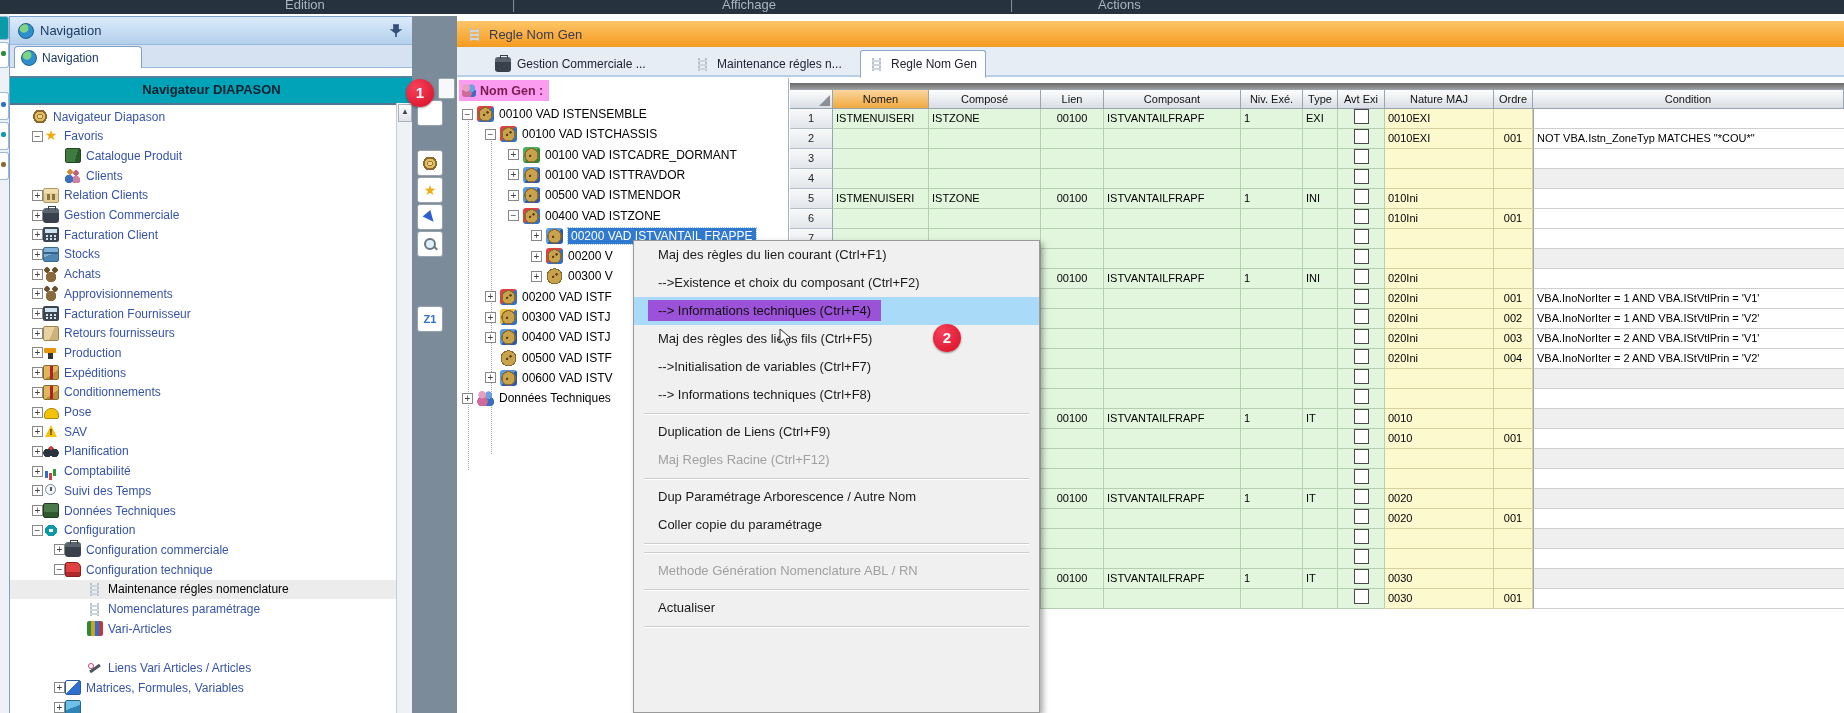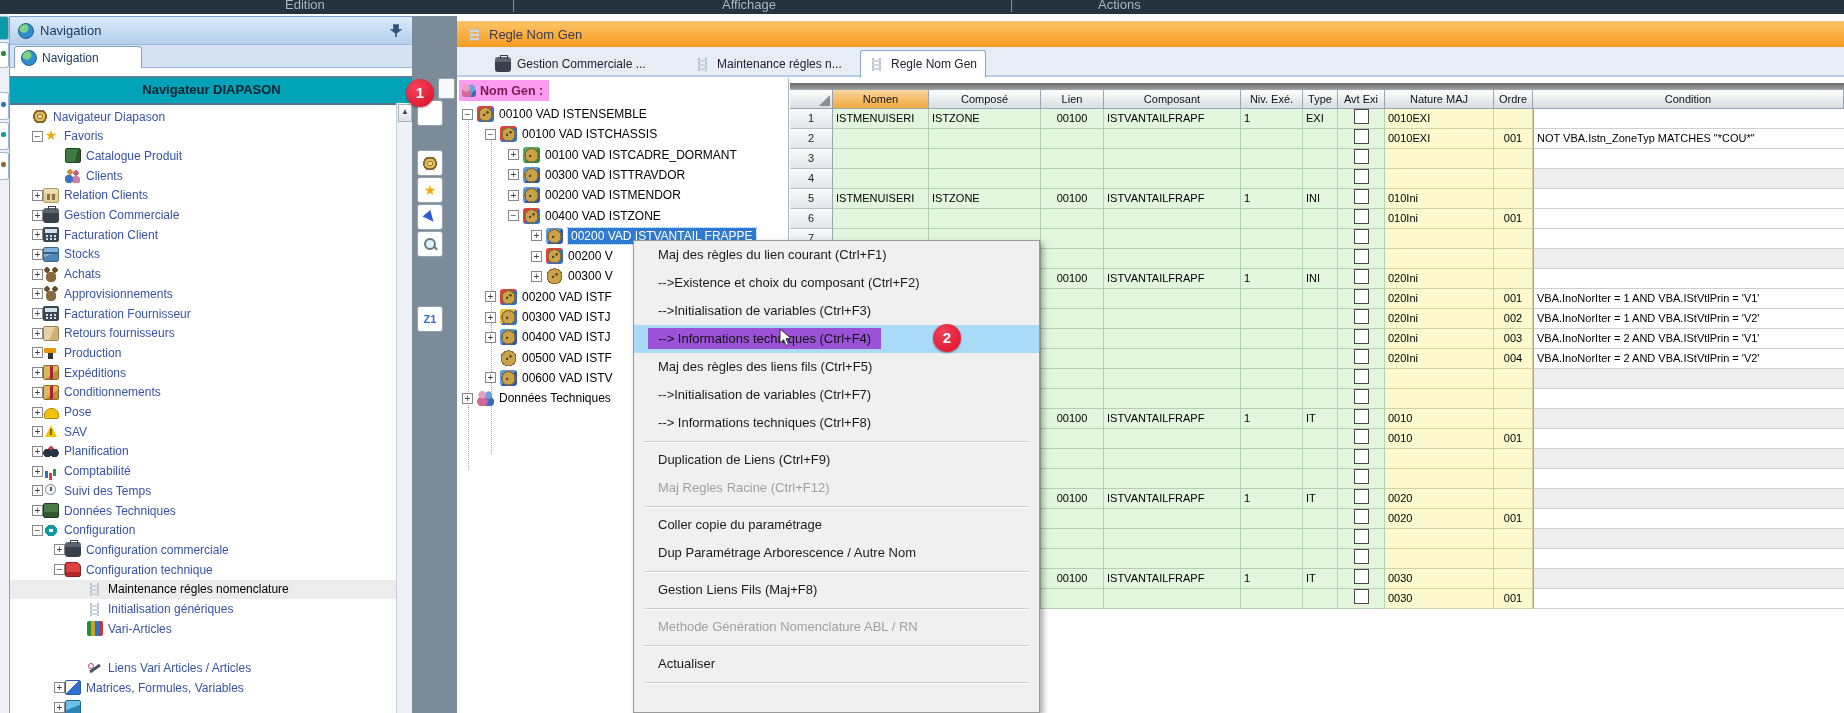--- a/index.html
+++ b/index.html
@@ -328,21 +328,21 @@
         <span class="lbl">Configuration technique</span>
       </div>
       <div class="lt-row sel" style="top: 476.8px; padding-left: 66px;">
         <span class="exp-gap"></span>
         <span class="ic ic-rule"></span>
         <span class="lbl">Maintenance régles nomenclature</span>
       </div>
       <div class="lt-row" style="top: 496.5px; padding-left: 66px;">
         <span class="exp-gap"></span>
         <span class="ic ic-rule"></span>
-        <span class="lbl">Initialisation génériques</span>
+        <span class="lbl">Nomenclatures paramétrage</span>
       </div>
       <div class="lt-row" style="top: 516.2px; padding-left: 66px;">
         <span class="exp-gap"></span>
         <span class="ic ic-books"></span>
         <span class="lbl">Vari-Articles</span>
       </div>
       <div class="lt-row" style="top: 555.6px; padding-left: 66px;">
         <span class="exp-gap"></span>
         <span class="ic ic-links"></span>
         <span class="lbl">Liens Vari Articles / Articles</span>
@@ -402,26 +402,26 @@
         <span class="lbl">00100 VAD ISTCHASSIS</span>
       </div>
       <div class="mt-row" style="top: 66.6px; left: 51px;">
         <span class="exp">+</span>
         <span class="ck ck-g" style="margin-left: 4px;"></span>
         <span class="lbl">00100 VAD ISTCADRE_DORMANT</span>
       </div>
       <div class="mt-row" style="top: 86.9px; left: 51px;">
         <span class="exp">+</span>
         <span class="ck ck-b" style="margin-left: 4px;"></span>
-        <span class="lbl">00300 VAD ISTTRAVDOR</span>
+        <span class="lbl">00100 VAD ISTTRAVDOR</span>
       </div>
       <div class="mt-row" style="top: 107.2px; left: 51px;">
         <span class="exp">+</span>
         <span class="ck ck-b" style="margin-left: 4px;"></span>
-        <span class="lbl">00200 VAD ISTMENDOR</span>
+        <span class="lbl">00500 VAD ISTMENDOR</span>
       </div>
       <div class="mt-row" style="top: 127.5px; left: 51px;">
         <span class="exp">−</span>
         <span class="ck ck-rb" style="margin-left: 4px;"></span>
         <span class="lbl">00400 VAD ISTZONE</span>
       </div>
       <div class="mt-row" style="top: 147.8px; left: 74px;">
         <span class="exp">+</span>
         <span class="ck ck-b" style="margin-left: 4px;"></span>
         <span class="lbl sel">00200 VAD ISTVANTAIL FRAPPE</span>
@@ -779,33 +779,31 @@
       <div class="td" style="left: 548px; top: 506px; width: 47px; text-align: center;"><span class="cb"></span></div>
       <div class="td yel" style="left: 595px; top: 506px; width: 109px;">0030</div>
       <div class="td yel center" style="left: 704px; top: 506px; width: 39px;">001</div>
       <div class="td cond" style="left: 743px; top: 506px; width: 311px;"></div>
     </div>
 </div>
 
 <div id="context-menu">
     <div class="mitem">Maj des règles du lien courant (Ctrl+F1)</div>
     <div class="mitem">--&gt;Existence et choix du composant (Ctrl+F2)</div>
-    <div class="mitem">--&gt;Initialisation de variables (Ctrl+F3)</div>
     <div class="mitem hl"><span class="pbox">--&gt; Informations techniques (Ctrl+F4)</span></div>
     <div class="mitem">Maj des règles des liens fils (Ctrl+F5)</div>
     <div class="mitem">--&gt;Initialisation de variables (Ctrl+F7)</div>
     <div class="mitem">--&gt; Informations techniques (Ctrl+F8)</div>
     <div class="msep"></div>
     <div class="mitem">Duplication de Liens (Ctrl+F9)</div>
     <div class="mitem disabled">Maj Regles Racine (Ctrl+F12)</div>
     <div class="msep"></div>
+    <div class="mitem">Dup Paramétrage Arborescence / Autre Nom</div>
     <div class="mitem">Coller copie du paramétrage</div>
-    <div class="mitem">Dup Paramétrage Arborescence / Autre Nom</div>
     <div class="msep"></div>
-    <div class="mitem">Gestion Liens Fils (Maj+F8)</div>
     <div class="msep"></div>
     <div class="mitem disabled">Methode Génération Nomenclature ABL / RN</div>
     <div class="msep"></div>
     <div class="mitem">Actualiser</div>
     <div class="msep"></div>
   </div>
 
 <div class="badge" style="left:406px;top:79px">1</div>
 <div class="badge" style="left:933px;top:324px">2</div>
 

